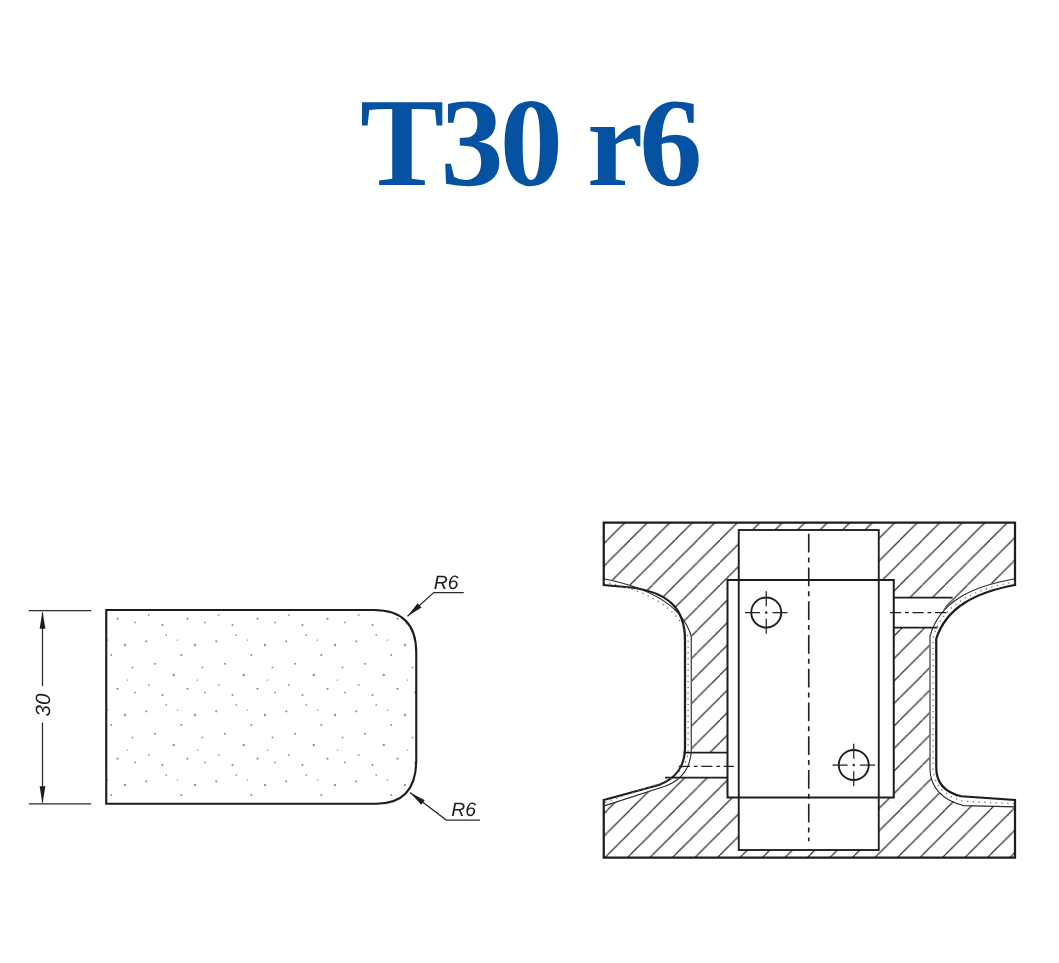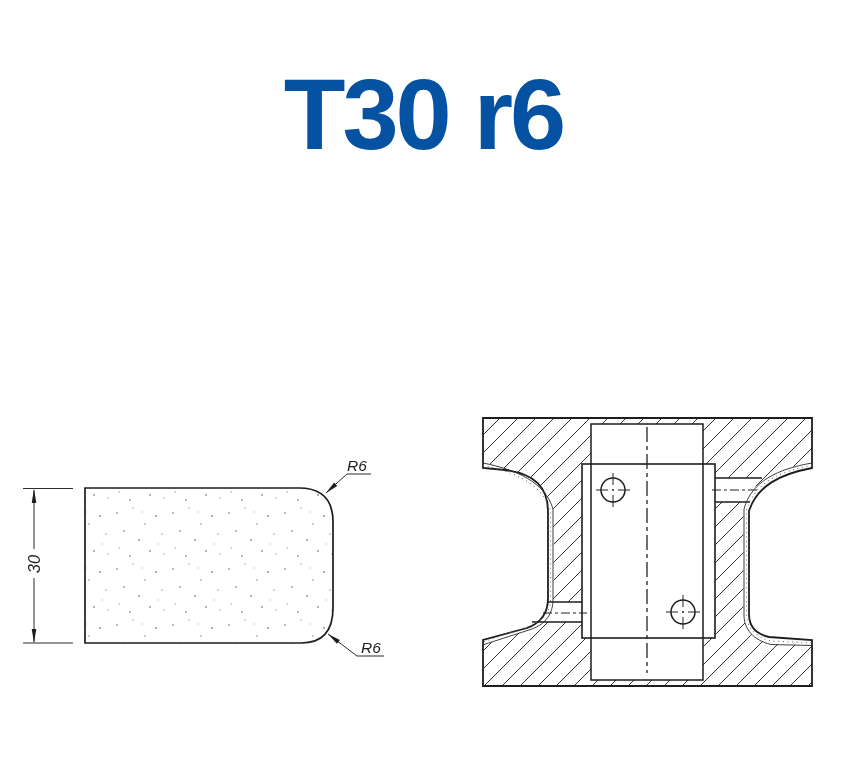--- a/index.html
+++ b/index.html
@@ -1,21 +1,21 @@
 <!DOCTYPE html>
 <html><head>
 <meta charset="utf-8">
 <style>
   html,body{margin:0;padding:0;background:#ffffff;}
   body{width:847px;height:770px;position:relative;overflow:hidden;
        font-family:"Liberation Sans", sans-serif;}
   .title{
     position:absolute;left:0;top:64px;width:847px;
     text-align:center;
-    font-family:Liberation Sans, sans-serif;
+    font-family:Liberation Serif, serif;
     font-weight:bold;
     font-size:101px;
     letter-spacing:-3px;
     line-height:1;
     color:#0452a1;
     white-space:nowrap;
   }
   svg.drawing{position:absolute;left:0;top:0;}
   .cad-text{
     font-family:"Liberation Sans", sans-serif;

